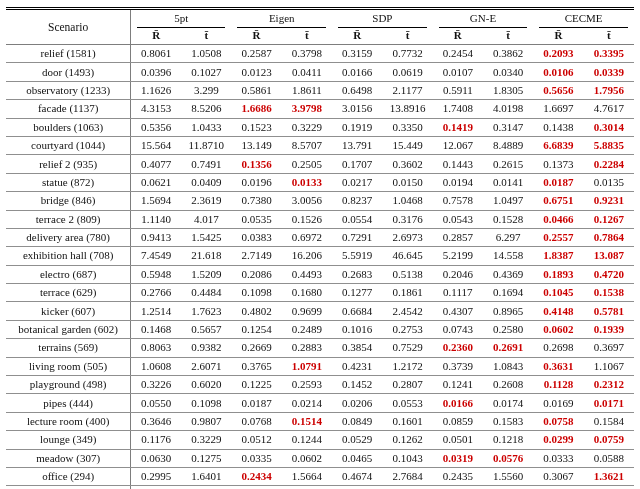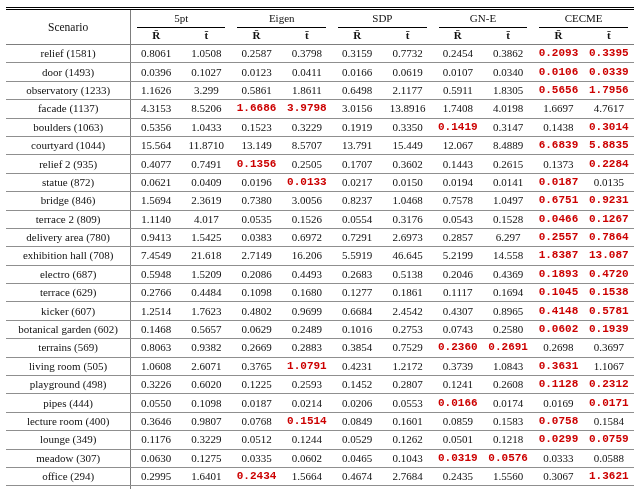--- a/index.html
+++ b/index.html
@@ -33,21 +33,21 @@
   .grp{vertical-align:bottom;padding-top:2px;padding-bottom:0;}
   .grp .glabel{display:block;line-height:13px;}
   .grp .cmid{display:block;height:0;border-top:1px solid #000;margin:2px 5px 0 5px;}
   
   .subh{font-weight:bold;border-bottom:1px solid #7d7d7d;padding-bottom:3px;}
   .head-scn{border-bottom:1px solid #7d7d7d;font-size:11.5px;}
   
   tbody td{border-bottom:1px solid #8f8f8f;height:14.4px;}
   tbody tr:last-child td{border-bottom:none;}
   td.val{letter-spacing:0;}
-  td.best{color:var(--hl,#cc0000);font-weight:bold;font-family:Liberation Mono, monospace;}
+  td.best{color:var(--hl,#cc0000);font-weight:bold;}
 </style>
 </head>
 <body>
 
 <div class="page">
   <table>
     <colgroup>
       <col class="c-scn">
       <col class="c-val">
         <col class="c-val">
@@ -290,21 +290,21 @@
           <td class="val">2.4542</td>
           <td class="val">0.4307</td>
           <td class="val">0.8965</td>
           <td class="val best">0.4148</td>
           <td class="val best">0.5781</td>
         </tr>
         <tr>
           <td class="scn">botanical garden (602)</td>
           <td class="val">0.1468</td>
           <td class="val">0.5657</td>
-          <td class="val">0.0629</td>
+          <td class="val">0.1254</td>
           <td class="val">0.2489</td>
           <td class="val">0.1016</td>
           <td class="val">0.2753</td>
           <td class="val">0.0743</td>
           <td class="val">0.2580</td>
           <td class="val best">0.0602</td>
           <td class="val best">0.1939</td>
         </tr>
         <tr>
           <td class="scn">terrains (569)</td>

